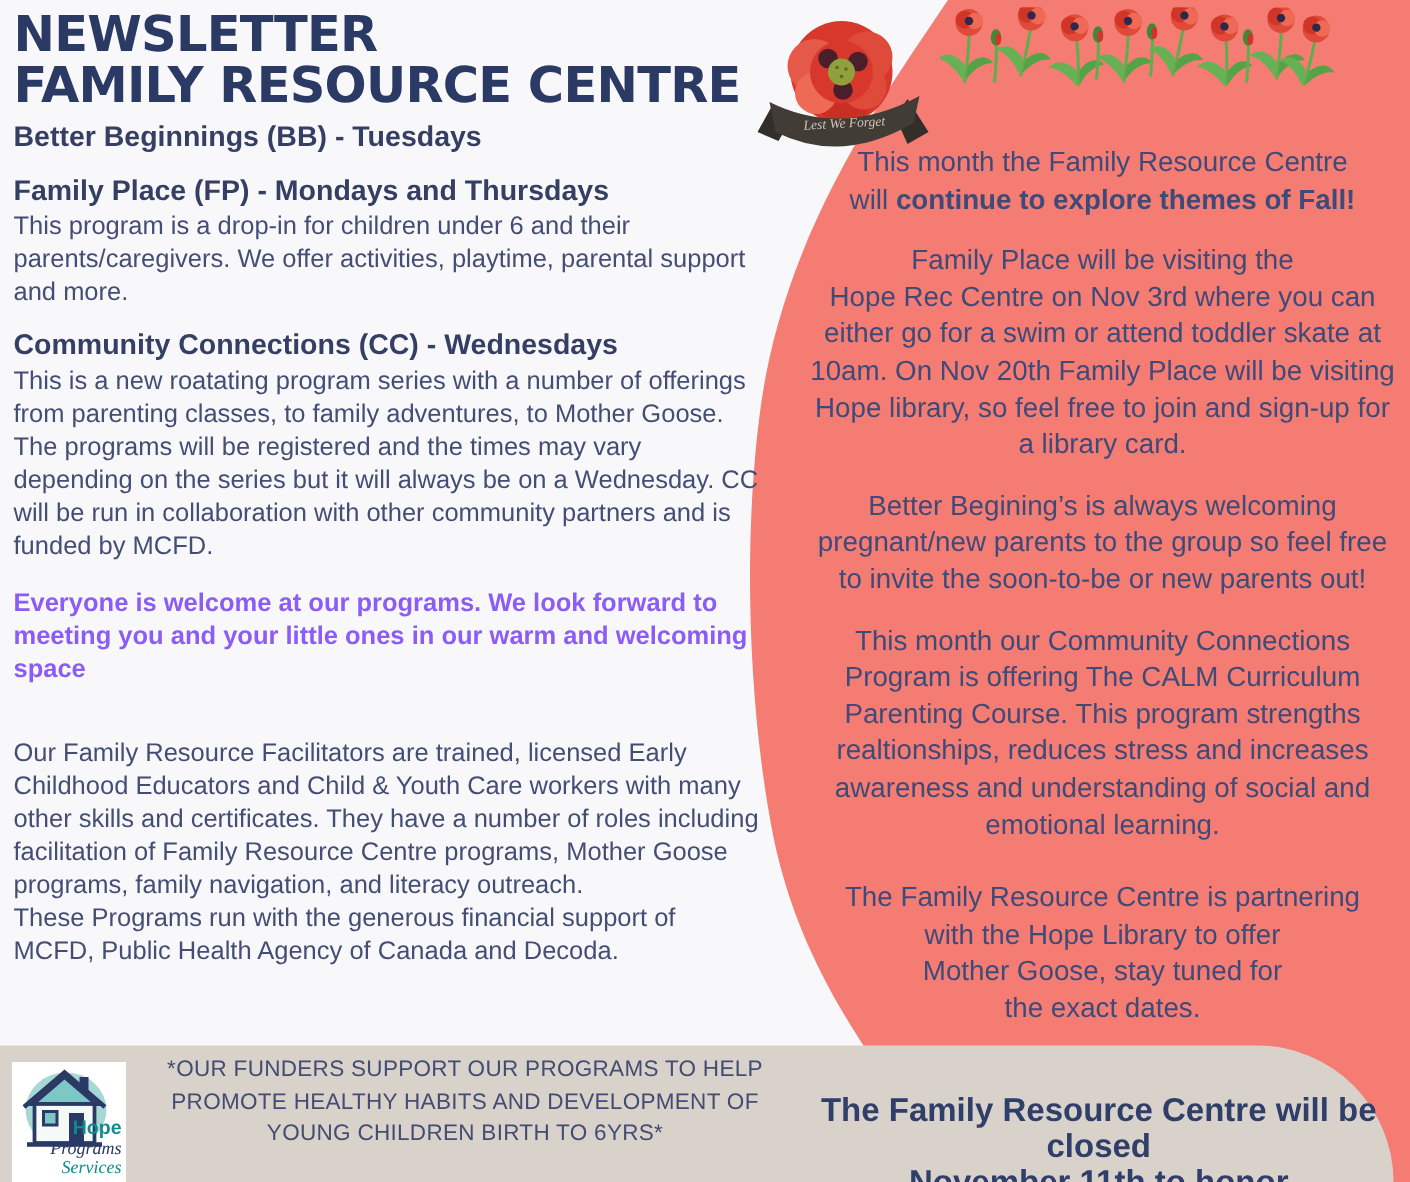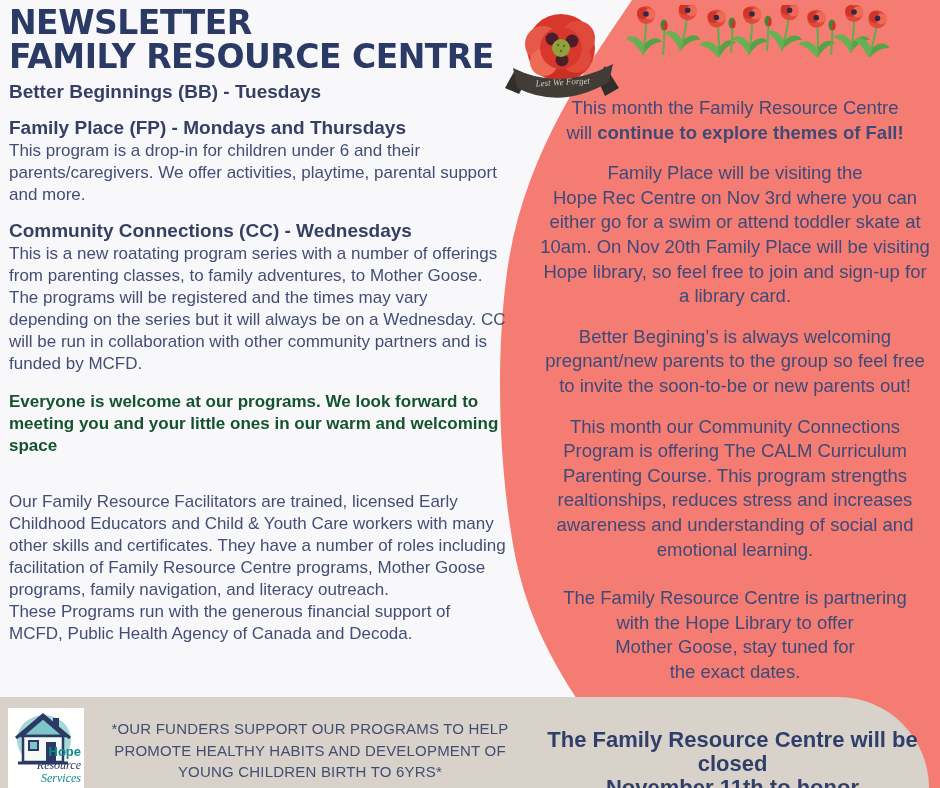--- a/index.html
+++ b/index.html
@@ -15,21 +15,21 @@
   .nl-title{
     font-family:"DejaVu Sans", sans-serif;
     font-weight:800; font-size:33px; line-height:34px;
     color:#2b3a64; letter-spacing:-0.5px; margin:0 0 6px 0;
   }
   .section{margin-top:13px;}
   .section-heading{
     font-weight:bold; font-size:19px; line-height:23px; color:#353f63; margin:0;
   }
   .section-body{font-size:17px; line-height:22px; margin:1px 0 0 0;}
-  .welcome-note{font-weight:bold; font-size:17px; line-height:22px; margin-top:16px; color:#14532d;}
+  .welcome-note{font-weight:bold; font-size:17px; line-height:22px; margin-top:16px; color:#8b5cf6;}
   .fac-block{margin-top:34px; font-size:17px; line-height:22px;}
   
   .events-heading{
     position:absolute; left:560px; top:53px; width:380px; z-index:3;
     text-align:center; color:#ffffff;
     font-family:"DejaVu Sans", sans-serif; font-weight:800;
     font-size:26px; letter-spacing:0.5px;
   }
   .poppy-row{position:absolute; left:627px; top:5px; z-index:2;}
   .poppy-badge{position:absolute; left:505px; top:8px; z-index:4;}
@@ -51,21 +51,21 @@
   .logo-house{position:absolute; left:4px; top:2px;}
   .logo-text{
     position:absolute; right:3px; bottom:3px; text-align:right;
     font-family:"Liberation Serif", serif;
   }
   .logo-line1{font-family:"Liberation Sans", sans-serif; font-weight:bold; font-style:normal;
     font-size:13px; line-height:14px; color:#0f8a8e;}
   .logo-line2{font-style:italic; font-size:12px; line-height:13px; color:#2b3a64;}
   .logo-line3{font-style:italic; font-size:12px; line-height:13px; color:#0f8a8e;}
   .funders-note{
-    position:absolute; left:100px; top:21px; width:420px;
+    position:absolute; left:100px; top:5px; width:420px;
     text-align:center; color:#434d72; font-size:15px; line-height:21.5px;
     letter-spacing:0.2px;
   }
   .closure-notice{
     position:absolute; left:545px; top:31px; width:375px;
     text-align:center; color:#2f3f6a; font-weight:bold;
     font-size:22px; line-height:24px; white-space:pre-line;
   }
 </style>
 </head>
@@ -189,21 +189,21 @@
         <rect x="41" y="8" width="6" height="12" fill="#2b3a64"></rect>
         <path d="M31 8 L52 26 L10 26 Z" fill="#7fc6c6" stroke="#2b3a64" stroke-width="2.5"></path>
         <path d="M4 28 L31 5 L58 28" fill="none" stroke="#2b3a64" stroke-width="3"></path>
         <rect x="11" y="26" width="40" height="26" fill="#f5f9f8" stroke="#2b3a64" stroke-width="2.5"></rect>
         <rect x="34" y="32" width="10" height="20" fill="#2b3a64"></rect>
         <rect x="17" y="31" width="9" height="9" fill="#7fc6c6" stroke="#2b3a64" stroke-width="2"></rect>
         <path d="M6 53 L56 53" stroke="#2b3a64" stroke-width="3"></path>
       </svg>
       <div class="logo-text">
         <div class="logo-line1">Hope</div>
-        <div class="logo-line2">Resource</div>
+        <div class="logo-line2">Programs</div>
         <div class="logo-line3">Services</div>
       </div>
     </div>
     <div class="funders-note">*OUR FUNDERS SUPPORT OUR PROGRAMS TO HELP PROMOTE HEALTHY HABITS AND DEVELOPMENT OF YOUNG CHILDREN BIRTH TO 6YRS*</div>
     <div class="closure-notice">The Family Resource Centre will be closed
 November 11th to honor Remebrance Day.</div>
   </div>
 
 </div>
 

